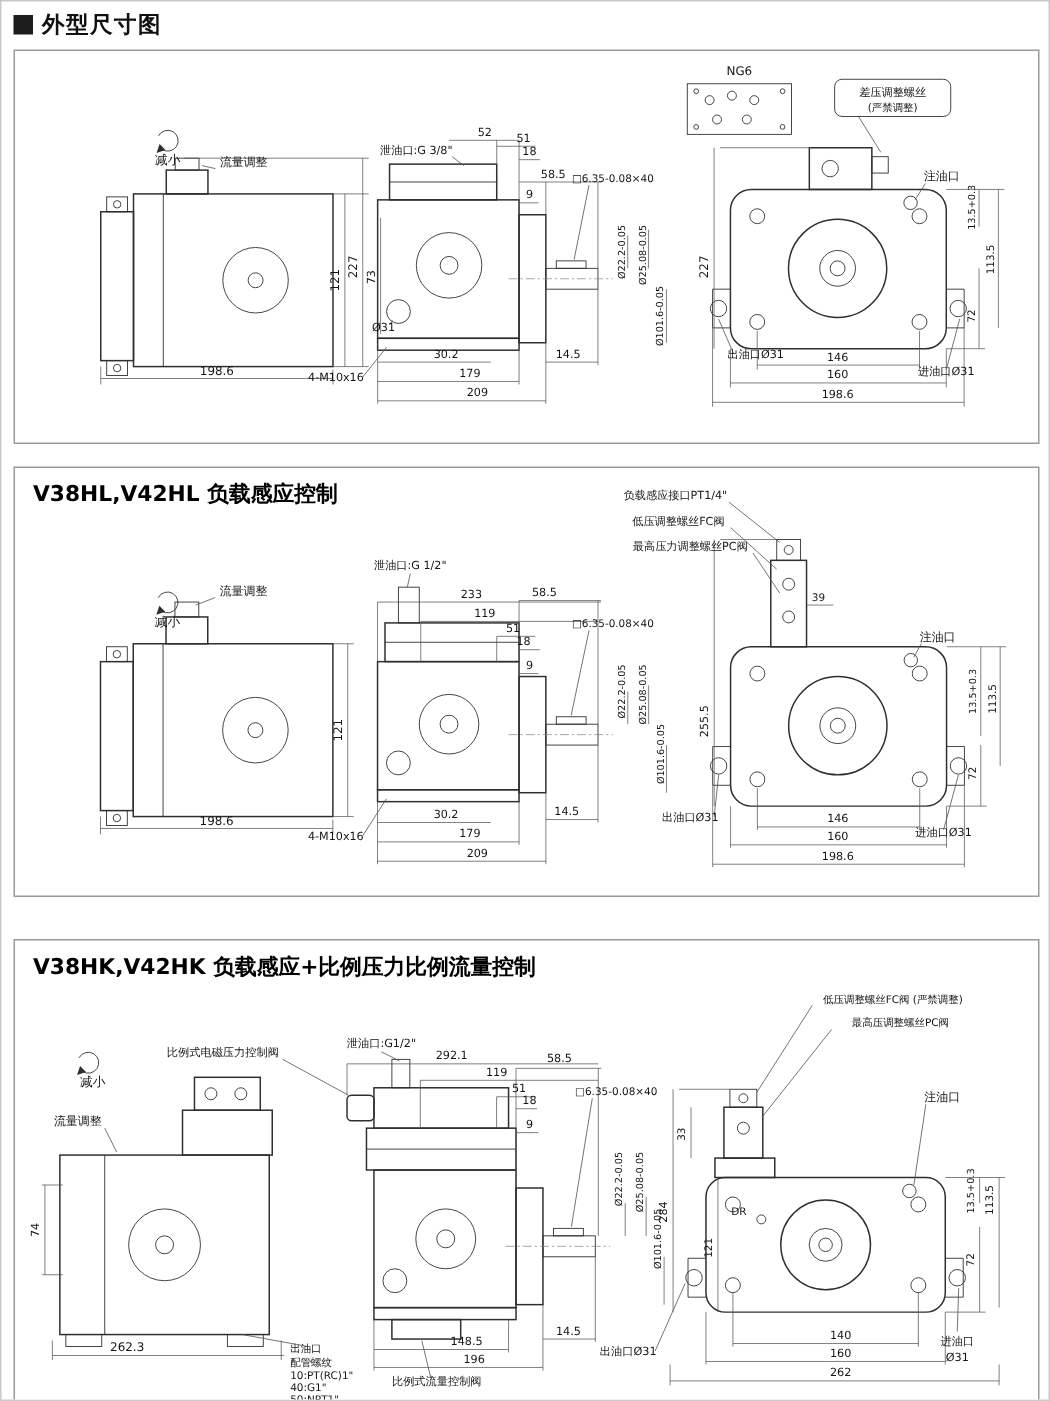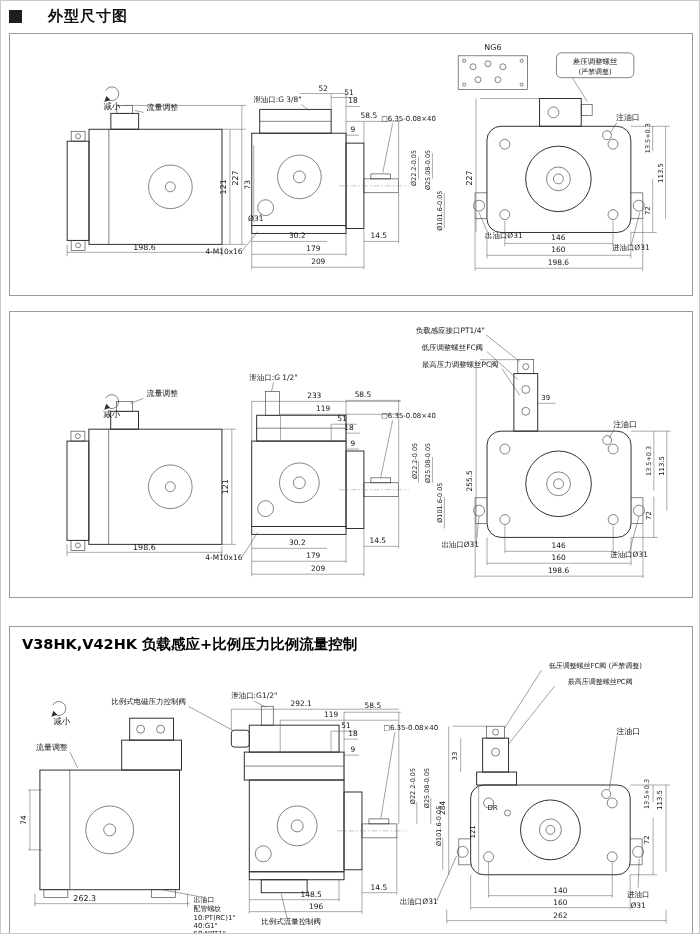--- a/index.html
+++ b/index.html
@@ -4,21 +4,21 @@
 <style>
   * { margin:0; padding:0; box-sizing:border-box; }
   body {
     width:700px; height:934px; position:relative;
     background:#ffffff; border:1px solid #c9c9c9;
     font-family:"DejaVu Sans","Liberation Sans",sans-serif;
     overflow:hidden;
   }
   .hdr { position:absolute; left:8px; top:6px; display:flex; align-items:center; gap:6px; }
   .hdr .sq { width:13px; height:13px; background:#1d1d1d; display:inline-block; }
-  .hdr h1 { font-size:15px; font-weight:bold; color:#111; letter-spacing:1px;margin-left:20px; }
+  .hdr h1 { font-size:15px; font-weight:bold; color:#111; letter-spacing:1px; }
   .panel { position:absolute; left:8px; width:684px; background:#fff; border:1px solid #9a9a9a; }
   #panel-gm { top:32px;  height:263px; }
   #panel-hl { top:310px; height:287px; }
   #panel-hk { top:625px; height:326px; }
   .panel h2 { position:absolute; left:12px; top:8px; font-size:14.5px; font-weight:bold; color:#000; z-index:2; }
   .panel svg { position:absolute; left:0; top:0; width:100%; height:100%; }
   svg text { font-family:"DejaVu Sans","Liberation Sans",sans-serif; fill:#151515; }
   .ol  { fill:none; stroke:#2f2f2f; stroke-width:1; }
   .ol2 { fill:none; stroke:#2f2f2f; stroke-width:0.6; }
   .dim { stroke:#555; stroke-width:0.5; }
@@ -190,20 +190,21 @@
         <text x="551" y="233" font-size="7.5" text-anchor="middle">198.6</text>
         <line x1="481" y1="203" x2="471" y2="180" class="leader"></line>
         <text x="496" y="206" font-size="7.5" text-anchor="middle">出油口Ø31</text>
         <line x1="624" y1="214" x2="633" y2="180" class="leader"></line>
         <text x="624" y="218" font-size="7.5" text-anchor="middle">进油口Ø31</text>
       </g>
   </svg>
 </section>
 
 <section class="panel" id="panel-hl">
+  <h2>V38HL,V42HL 负载感应控制</h2>
   <svg viewBox="0 0 684 287">
     <g>
       <g transform="translate(101,90)">
         <path class="ol2" d="M -6.2 -3 A 7 7 0 1 1 -4 6"></path>
         <path d="M -7.5 8.5 L -1.5 6.5 L -5.5 2.5 Z" fill="#2f2f2f"></path>
       </g>
       <rect class="ol" x="56" y="130" width="22" height="100"></rect>
       <rect class="ol2" x="60" y="120" width="14" height="10"></rect>
       <rect class="ol2" x="60" y="230" width="14" height="10"></rect>
       <circle class="ol2" cx="67" cy="125" r="2.5"></circle>

